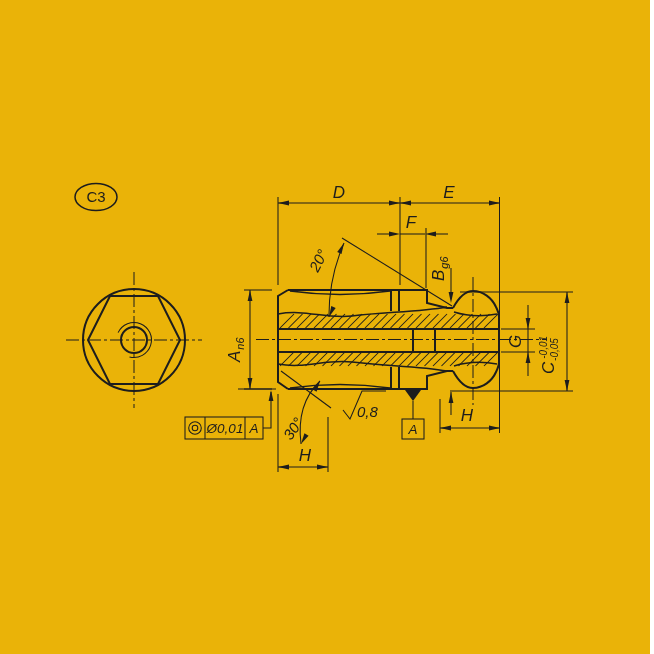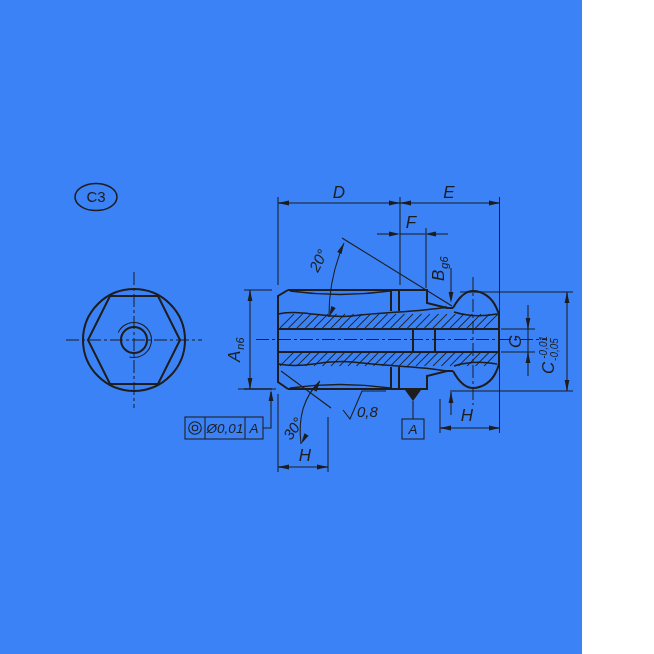--- a/index.html
+++ b/index.html
@@ -1,16 +1,16 @@
 <!DOCTYPE html>
 <html><head>
 <meta charset="utf-8">
 <style>
   html,body{margin:0;padding:0;background:#fff;}
-  .canvas{width:582px;height:654px;background:#3b82f6;position:relative;overflow:hidden;}
+  .canvas{width:650px;height:654px;background:#eab308;position:relative;overflow:hidden;}
   svg{display:block;}
   .thick{stroke:#1d1d1d;stroke-width:2;fill:none;}
   .mid{stroke:#1d1d1d;stroke-width:1.5;fill:none;}
   .thin{stroke:#1d1d1d;stroke-width:1.05;fill:none;}
   .cl{stroke:#1d1d1d;stroke-width:1;fill:none;stroke-dasharray:13 3 3 3;}
   .arw{fill:#1d1d1d;stroke:none;}
   text{fill:#1d1d1d;font-family:"Liberation Sans","DejaVu Sans",sans-serif;}
   .lbl{font-style:italic;font-size:17px;}
   .lbl2{font-style:italic;font-size:15px;}
   .fit{font-style:italic;font-size:11px;}

